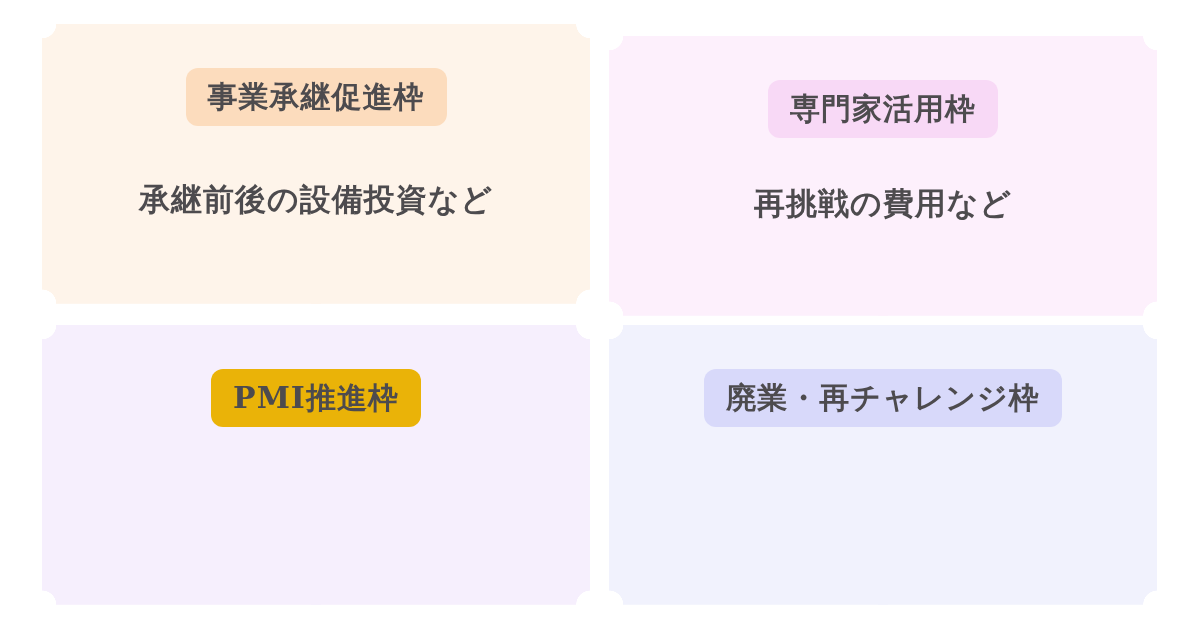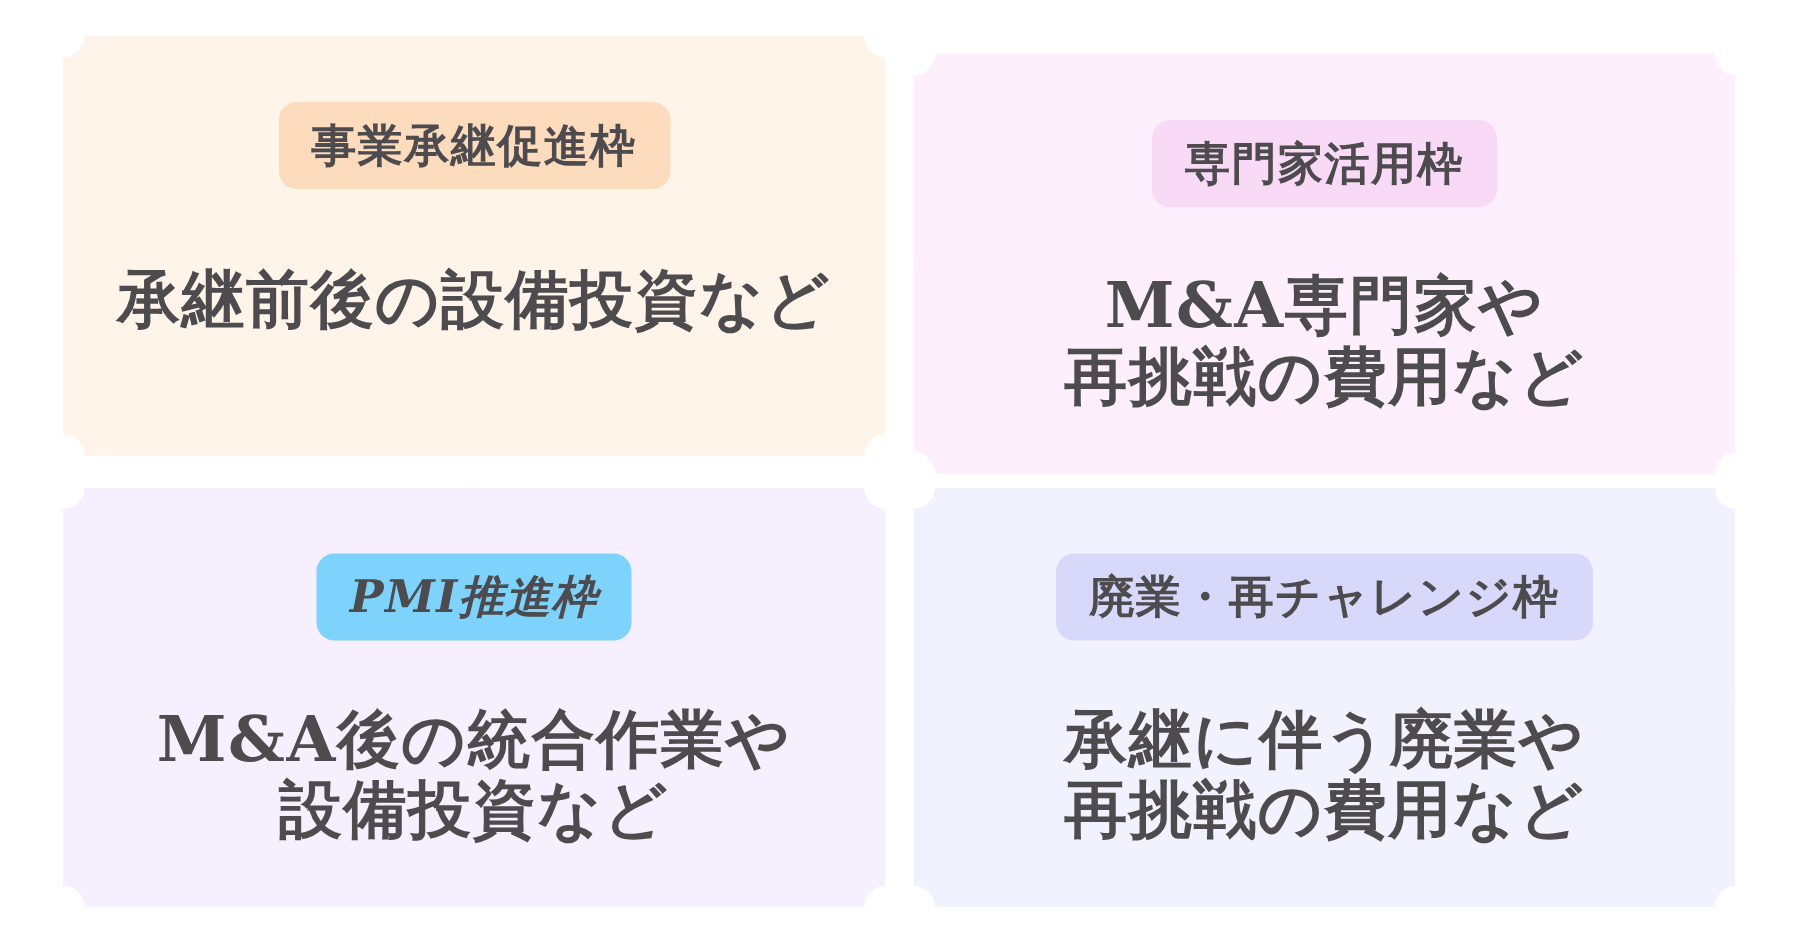--- a/index.html
+++ b/index.html
@@ -43,59 +43,50 @@
       display: flex;
       align-items: center;
       justify-content: center;
       font-size: 30px;
       font-weight: bold;
       letter-spacing: 1px;
       white-space: nowrap;
     }
     #card-0 .label { background: #fcdcbd; }
     #card-1 .label { background: #f8d9f6; }
-    #card-2 .label { background: #7dd3fc; font-style: italic; }
+    #card-2 .label { background: #eab308; }
     #card-3 .label { background: #d8d9fa; font-family: Liberation Serif, serif; }
 
     .desc {
       margin-top: 42px;
       text-align: center;
-      font-size: 42px;
+      font-size: 31px;
       font-weight: bold;
       line-height: 47px;
       letter-spacing: 1px;
     }
     #card-0 .desc { margin-top: 50px; }
     .desc-line { display: block; white-space: nowrap; }
   </style>
 </head>
 <body>
 
 <div id="card-0" class="card">
   <div class="label">事業承継促進枠</div>
   <div class="desc">
     <span class="desc-line">承継前後の設備投資など</span>
   </div>
 </div>
 
 <div id="card-1" class="card">
   <div class="label">専門家活用枠</div>
   <div class="desc">
-    <span class="desc-line">M&amp;A専門家や</span>
     <span class="desc-line">再挑戦の費用など</span>
   </div>
 </div>
 
 <div id="card-2" class="card">
   <div class="label">PMI推進枠</div>
-  <div class="desc">
-    <span class="desc-line">M&amp;A後の統合作業や</span>
-    <span class="desc-line">設備投資など</span>
-  </div>
 </div>
 
 <div id="card-3" class="card">
   <div class="label">廃業・再チャレンジ枠</div>
-  <div class="desc">
-    <span class="desc-line">承継に伴う廃業や</span>
-    <span class="desc-line">再挑戦の費用など</span>
-  </div>
 </div>
 
 </body></html>

